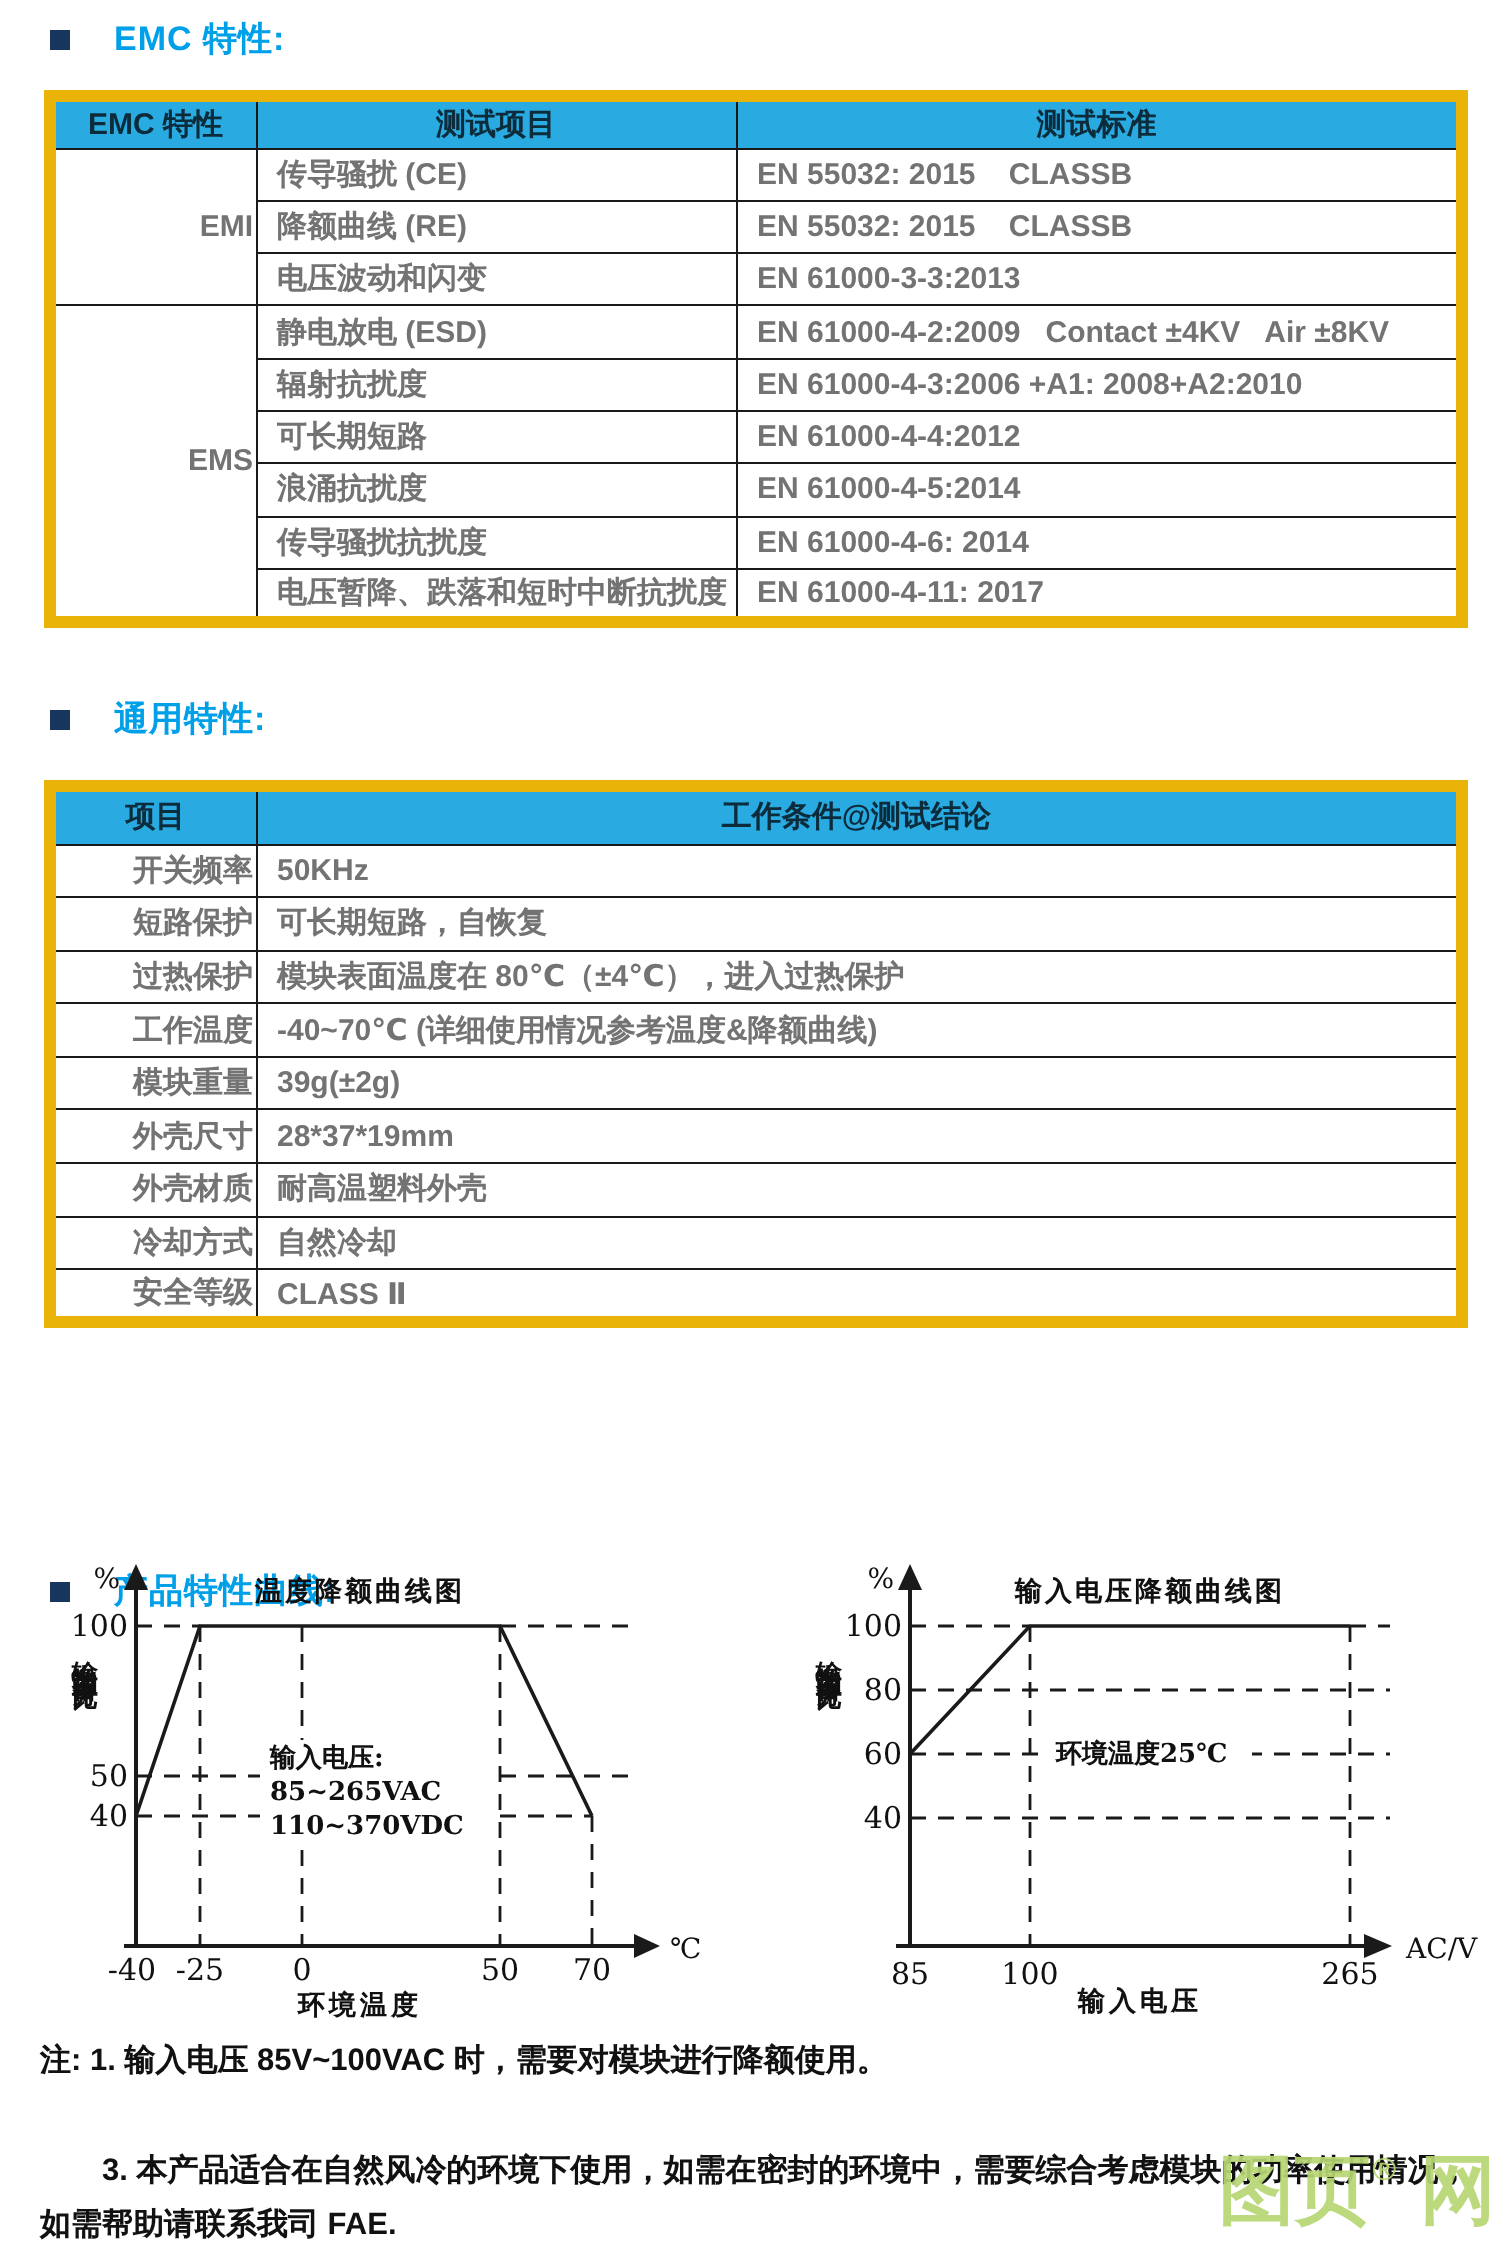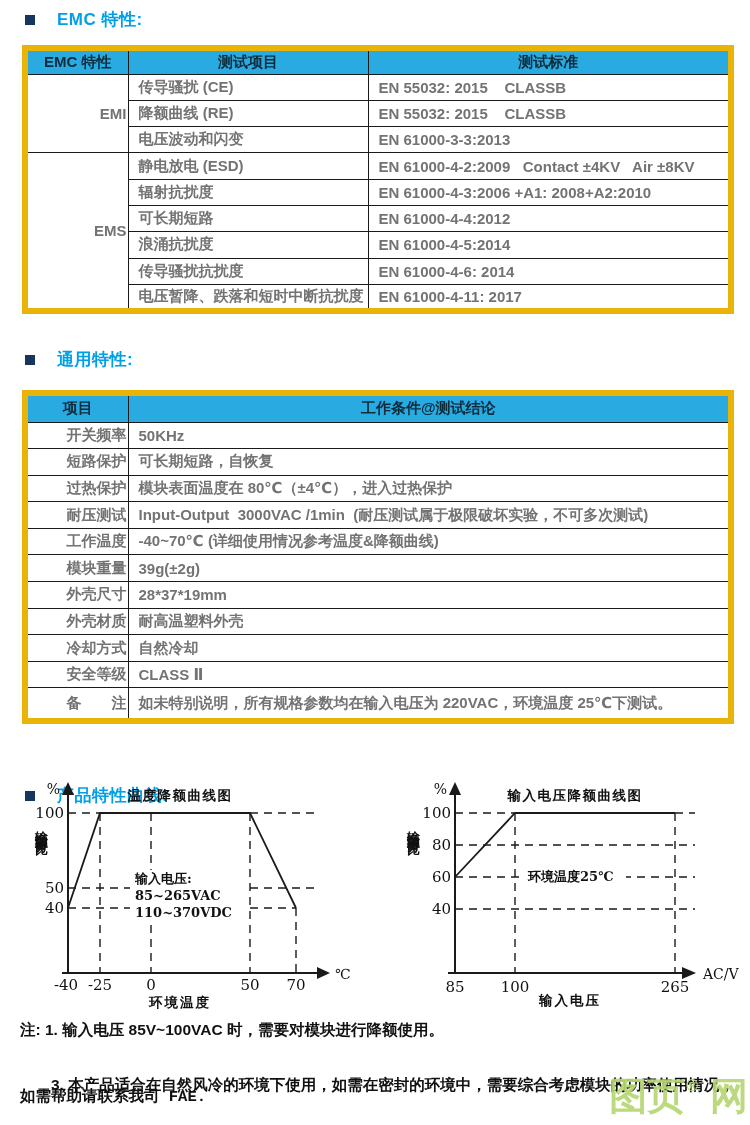--- a/index.html
+++ b/index.html
@@ -42,21 +42,21 @@
   .vlabel { position:absolute; writing-mode:vertical-rl; text-orientation:upright;
     font-family:"DejaVu Serif","Liberation Serif",serif; font-size:13px; font-weight:700;
     letter-spacing:2px; color:#111; }
 
   
   .notes { position:absolute; left:0; top:1020px; width:750px; height:105px; }
   .note-line { position:absolute; font-size:15.5px; font-weight:600; color:#111; white-space:nowrap; }
   .n1 { left:20px; top:0; }
   .n2 { left:46px; top:27px; }
   .n3 { left:51px; top:55px; }
-  .n4 { left:20px; top:66px;font-family:Liberation Mono, monospace; }
+  .n4 { left:20px; top:82px; }
 
   
   .watermark { position:absolute; right:2px; bottom:10px; color:#b7d674; font-weight:700;
     font-size:38px; line-height:1; opacity:0.92; white-space:nowrap; }
   .watermark sup { font-size:16px; vertical-align:18px; margin-left:1px; }
   .wm2 { margin-left:12px; }
 </style>
 </head>
 <body>
 
@@ -141,24 +141,20 @@
       </tr>
       <tr>
         <td class="grp">短路保护</td>
         <td class="val">可长期短路，自恢复</td>
       </tr>
       <tr>
         <td class="grp">过热保护</td>
         <td class="val">模块表面温度在 80℃（±4℃），进入过热保护</td>
       </tr>
       <tr>
-        <td class="grp">耐压测试</td>
-        <td class="val">Input-Output  3000VAC /1min  (耐压测试属于极限破坏实验，不可多次测试)</td>
-      </tr>
-      <tr>
         <td class="grp">工作温度</td>
         <td class="val">-40~70℃ (详细使用情况参考温度&amp;降额曲线)</td>
       </tr>
       <tr>
         <td class="grp">模块重量</td>
         <td class="val">39g(±2g)</td>
       </tr>
       <tr>
         <td class="grp">外壳尺寸</td>
         <td class="val">28*37*19mm</td>
@@ -167,24 +163,20 @@
         <td class="grp">外壳材质</td>
         <td class="val">耐高温塑料外壳</td>
       </tr>
       <tr>
         <td class="grp">冷却方式</td>
         <td class="val">自然冷却</td>
       </tr>
       <tr>
         <td class="grp">安全等级</td>
         <td class="val">CLASS Ⅱ</td>
-      </tr>
-      <tr class="lastrow">
-        <td class="grp">备　　注</td>
-        <td class="val">如未特别说明，所有规格参数均在输入电压为 220VAC，环境温度 25℃下测试。</td>
       </tr>
     </tbody>
   </table>
 
   <div class="sec-title" style="top:752px;margin-top:32px;">
     <span class="bullet"></span>
     <span class="sec-text">产品特性曲线:</span>
   </div>
 
   <svg class="chart" style="left:30px; top:780px;" width="360" height="235" viewBox="0 0 360 235">

